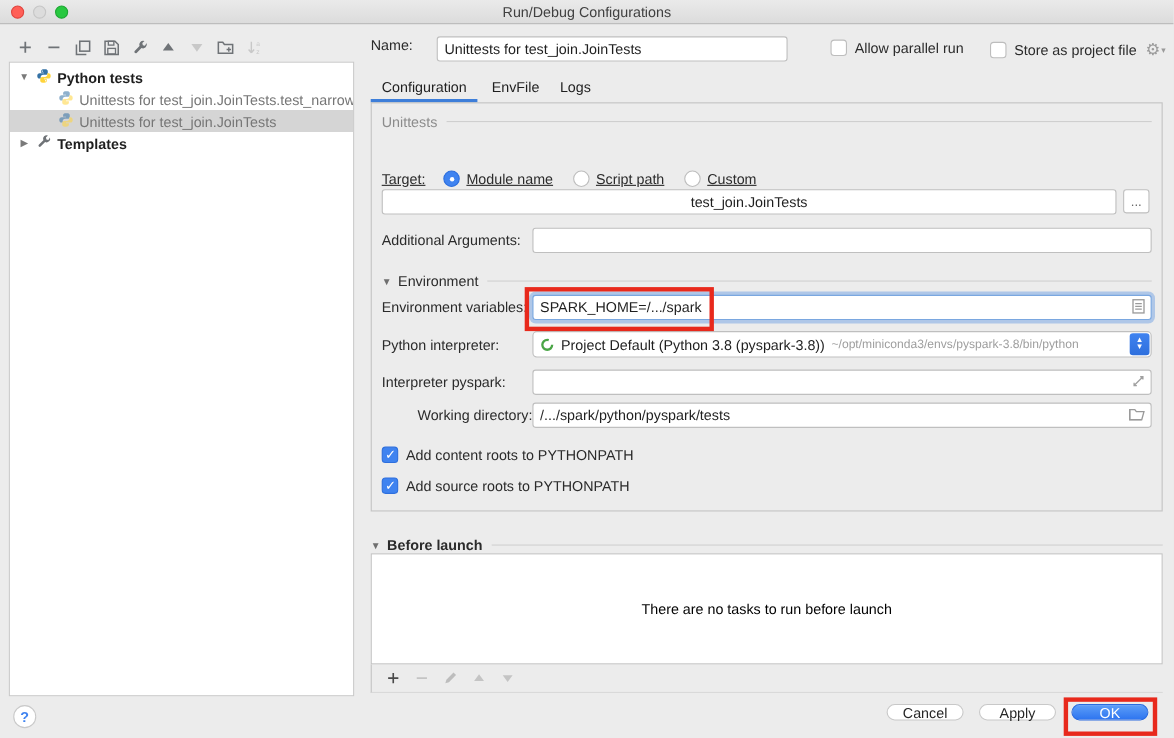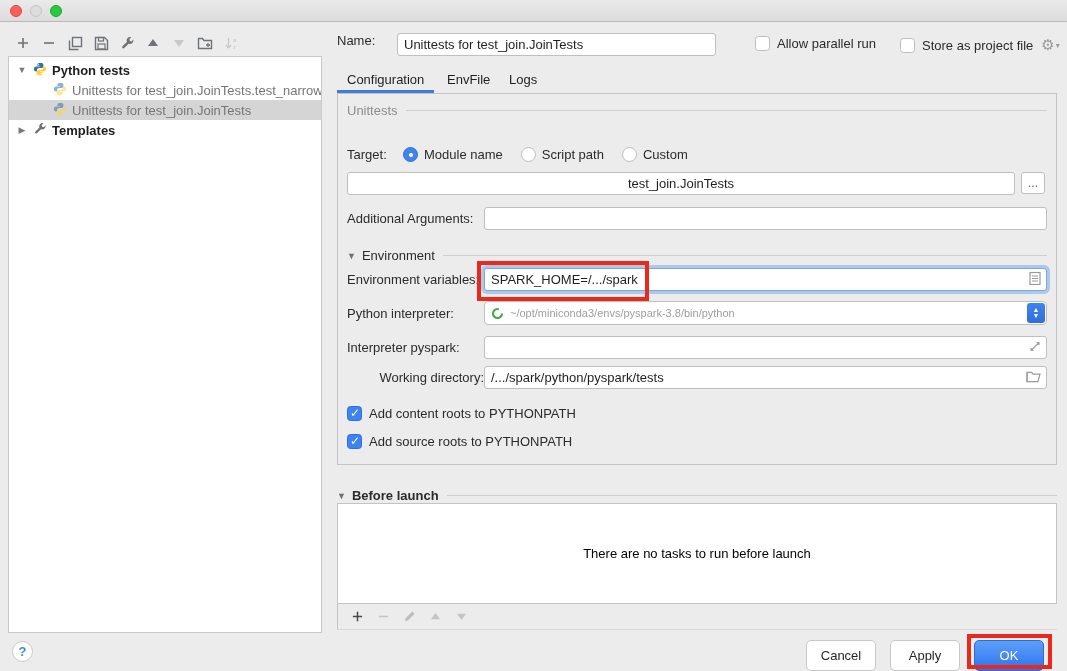--- a/index.html
+++ b/index.html
@@ -95,36 +95,37 @@
   .spinner span { font-size:7px; line-height:6px; }
 
   
   .bl-box { position:absolute; left:337px; top:503px; width:720px; height:101px; background:#fff; border:1px solid #c3c3c3; display:flex; align-items:center; justify-content:center; }
   .bl-empty { color:#000000; }
   .bl-toolbar { position:absolute; left:337px; top:604px; width:720px; height:26px; border-left:1px solid #c3c3c3; border-bottom:1px solid #d9d9d9; display:flex; align-items:center; padding-left:6px; }
   .bl-toolbar .tbtn { width:26px; }
 
   
   .help-btn { position:absolute; left:12px; top:641px; width:21px; height:21px; border-radius:50%; background:#fff; border:1px solid #c9c9c9; color:var(--accent,#3f83f0); font-size:13px; font-weight:bold; text-align:center; line-height:19px; }
-  .btn { position:absolute; top:640px; width:70px; height:31px; border:1px solid #c8c8c8; border-radius:5px; background:#fff; font:13px "Liberation Sans","DejaVu Sans",sans-serif; color:#262626; }
+  .btn { position:absolute; top:640px; width:70px; height:15px; border:1px solid #c8c8c8; border-radius:10px; background:#fff; font:13px "Liberation Sans","DejaVu Sans",sans-serif; color:#262626; }
   .btn.primary { background:linear-gradient(#5d9ef8,#2e75f0); border-color:#2a6be0; color:#fff; }
 
   
   .red-box { position:absolute; border:4px solid var(--red,#e8291c); pointer-events:none; z-index:50; }
 
   .gear { color:#9a9a9a; font-size:15px; }
   .gear-caret { color:#9a9a9a; font-size:8px; margin-left:1px; }
 </style>
 </head>
 <body>
 
 <div class="titlebar">
   <span class="tl red"></span>
   <span class="tl gray"></span>
   <span class="tl green"></span>
+  <div class="win-title">Run/Debug Configurations</div>
 </div>
 
 <div class="tree-toolbar">
   <button class="tbtn">
     <svg width="14" height="14" viewBox="0 0 14 14">
         <path d="M7 2v10M2 7h10" stroke="#6f7377" stroke-width="1.6"></path>
       </svg>
   </button>
   <button class="tbtn">
     <svg width="14" height="14" viewBox="0 0 14 14">
@@ -235,21 +236,21 @@
 <button class="tab" style="left:509px;">Logs</button>
 <div class="tab-underline"></div>
 
 <div class="panel"></div>
 
 <div class="row" style="left:347px; top:103px; width:700px;">
   <span class="group-title">Unittests</span>
   <span class="hline"></span>
 </div>
 
-<div class="row" style="left:347px; top:147px;">
+<div class="row" style="left:347px; top:155px;text-decoration:underline;">
   <span class="lbl" style="width:36px;">Target:</span>
   <span class="radio on" style="margin-left:20px;"></span>
   <span class="radio-label">Module name</span>
   <span class="radio"></span>
   <span class="radio-label">Script path</span>
   <span class="radio"></span>
   <span class="radio-label">Custom</span>
 </div>
 
 <input class="field" style="position: absolute; left: 347px; top: 172px; width: 668px; text-align: center;" value="test_join.JoinTests">
@@ -278,20 +279,21 @@
     </span>
   </div>
 </div>
 
 <div class="row" style="left:347px; top:301px; width:700px;">
   <span class="lbl" style="width:137px;">Python interpreter:</span>
   <div class="combo" style="flex:1;">
     <svg width="13" height="13" viewBox="0 0 16 16">
         <circle cx="8" cy="8" r="5.5" fill="none" stroke="#4aa546" stroke-width="2.6" stroke-dasharray="27 7"></circle>
       </svg>
+    <span class="main-text">Project Default (Python 3.8 (pyspark-3.8))</span>
     <span class="sub-text">~/opt/miniconda3/envs/pyspark-3.8/bin/python</span>
     <span class="spinner">
         <span>▲</span>
         <span>▼</span>
       </span>
   </div>
 </div>
 
 <div class="row" style="left:347px; top:336px; width:700px;">
   <span class="lbl" style="width:137px;">Interpreter pyspark:</span>

